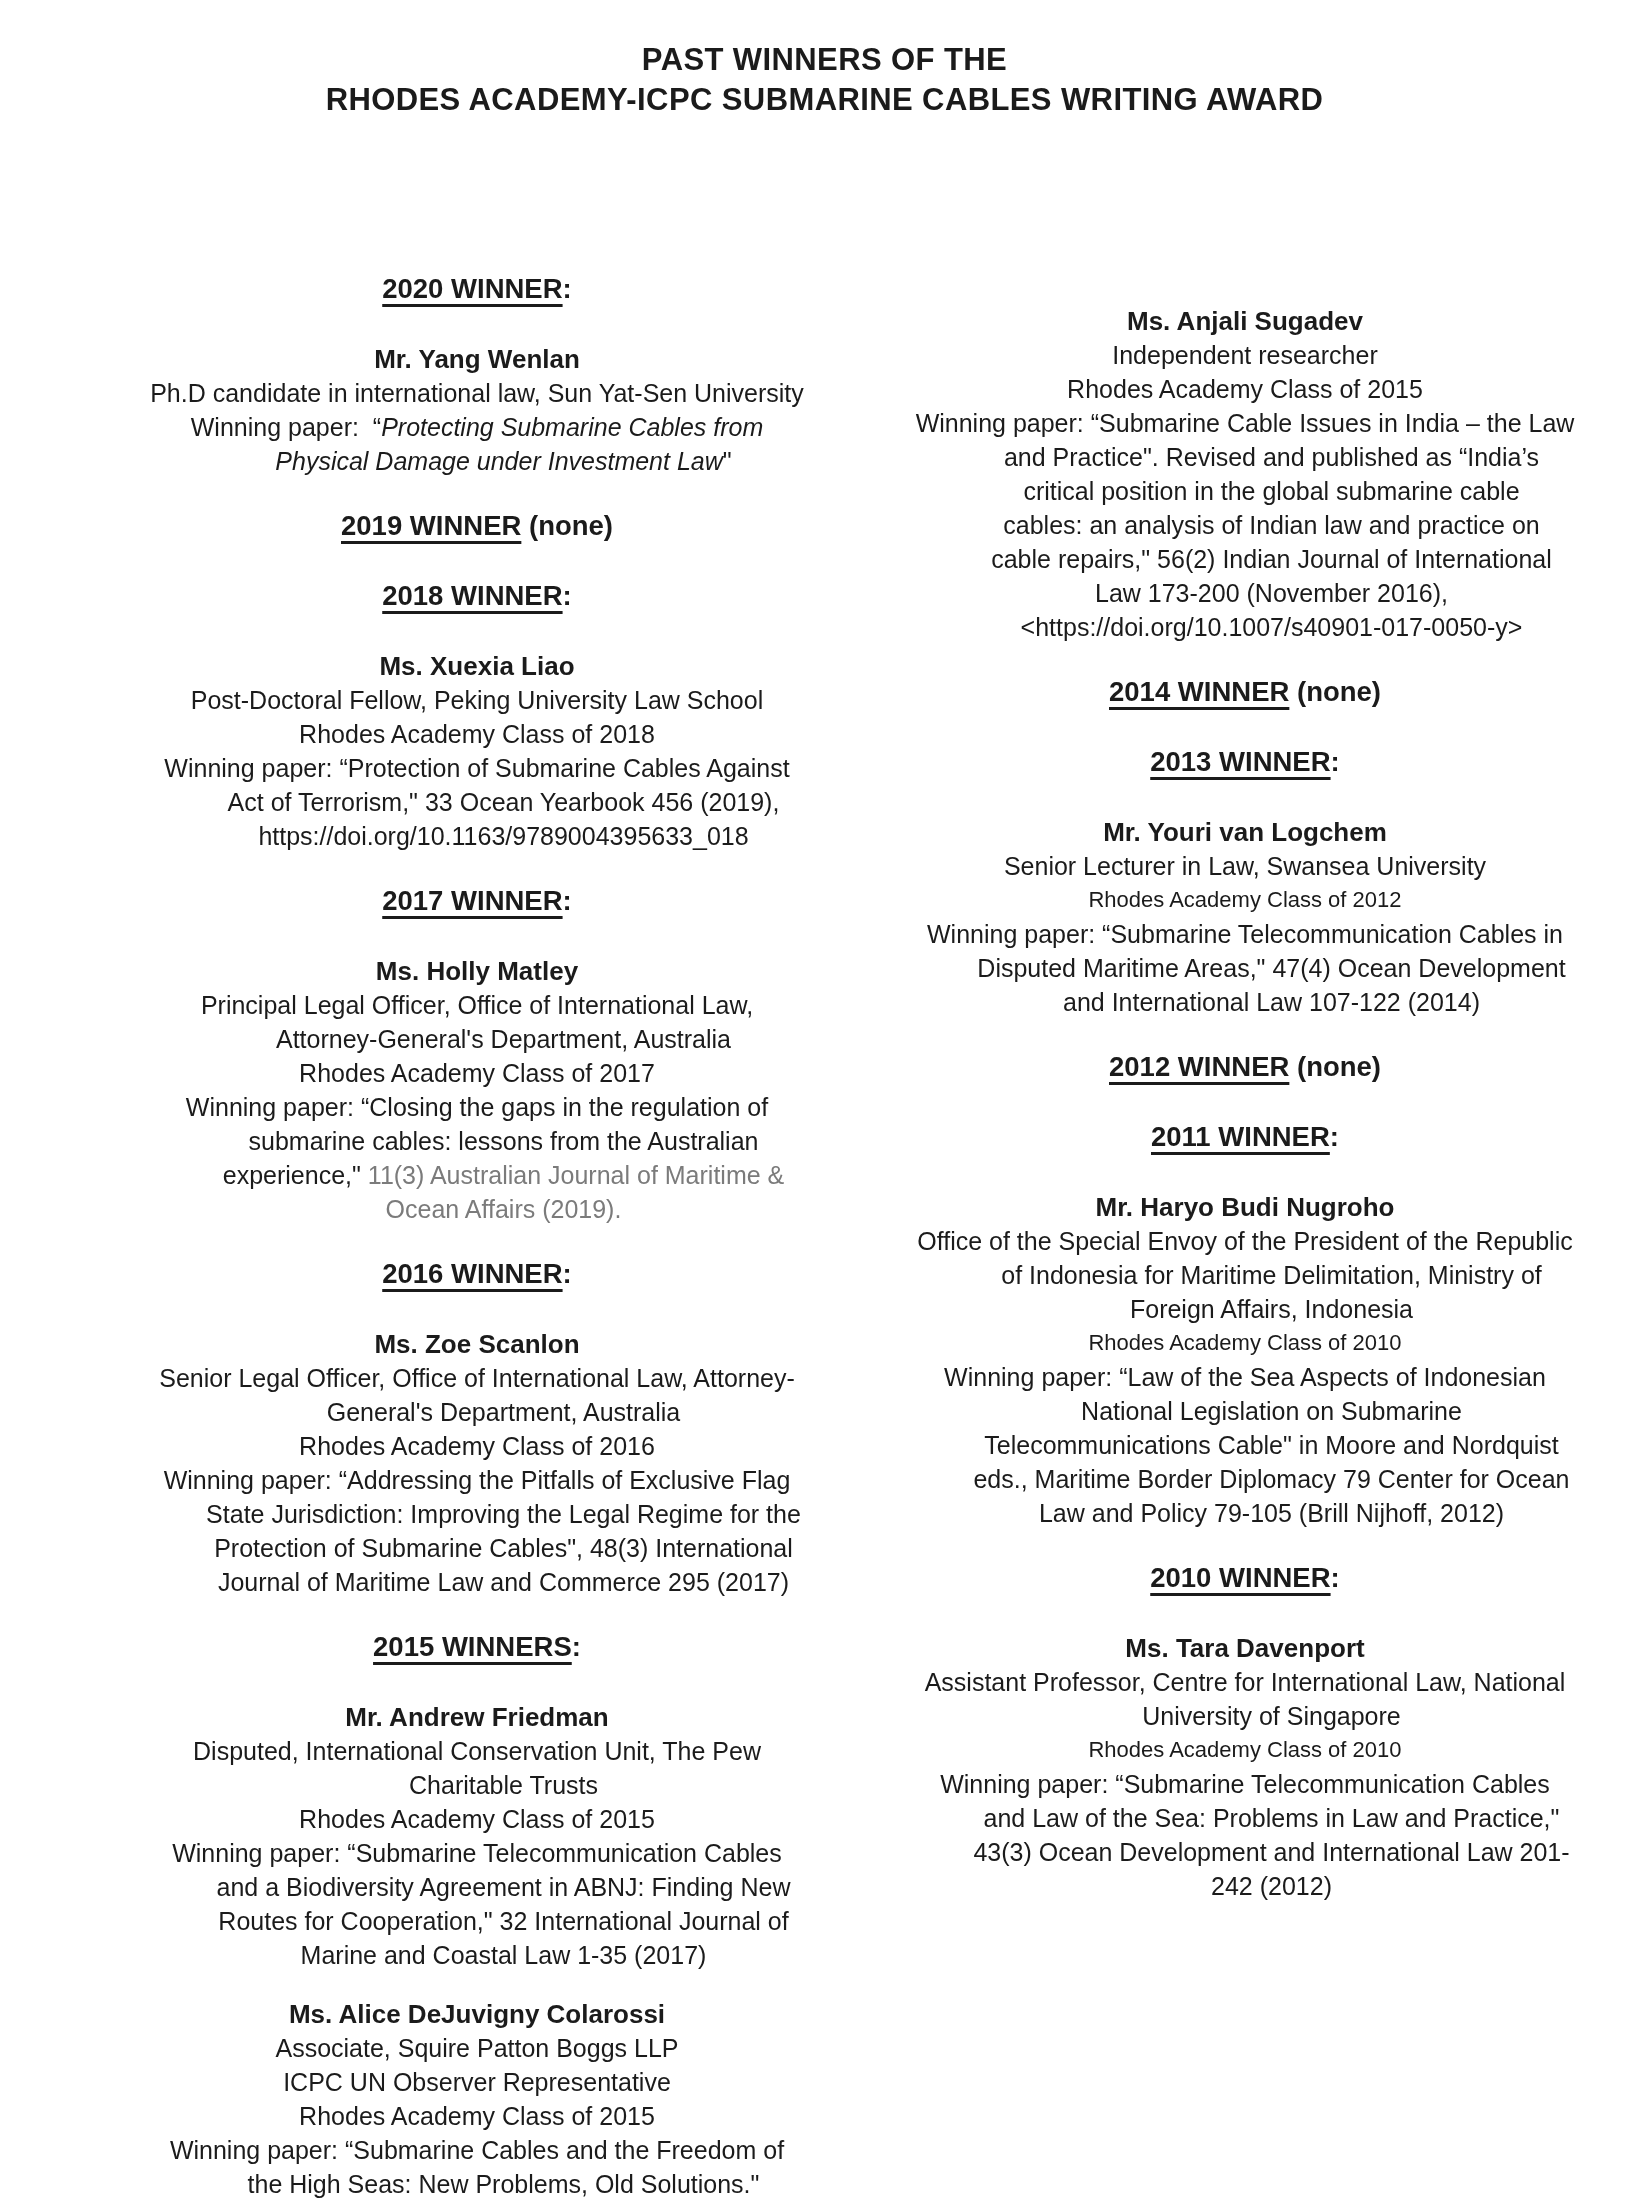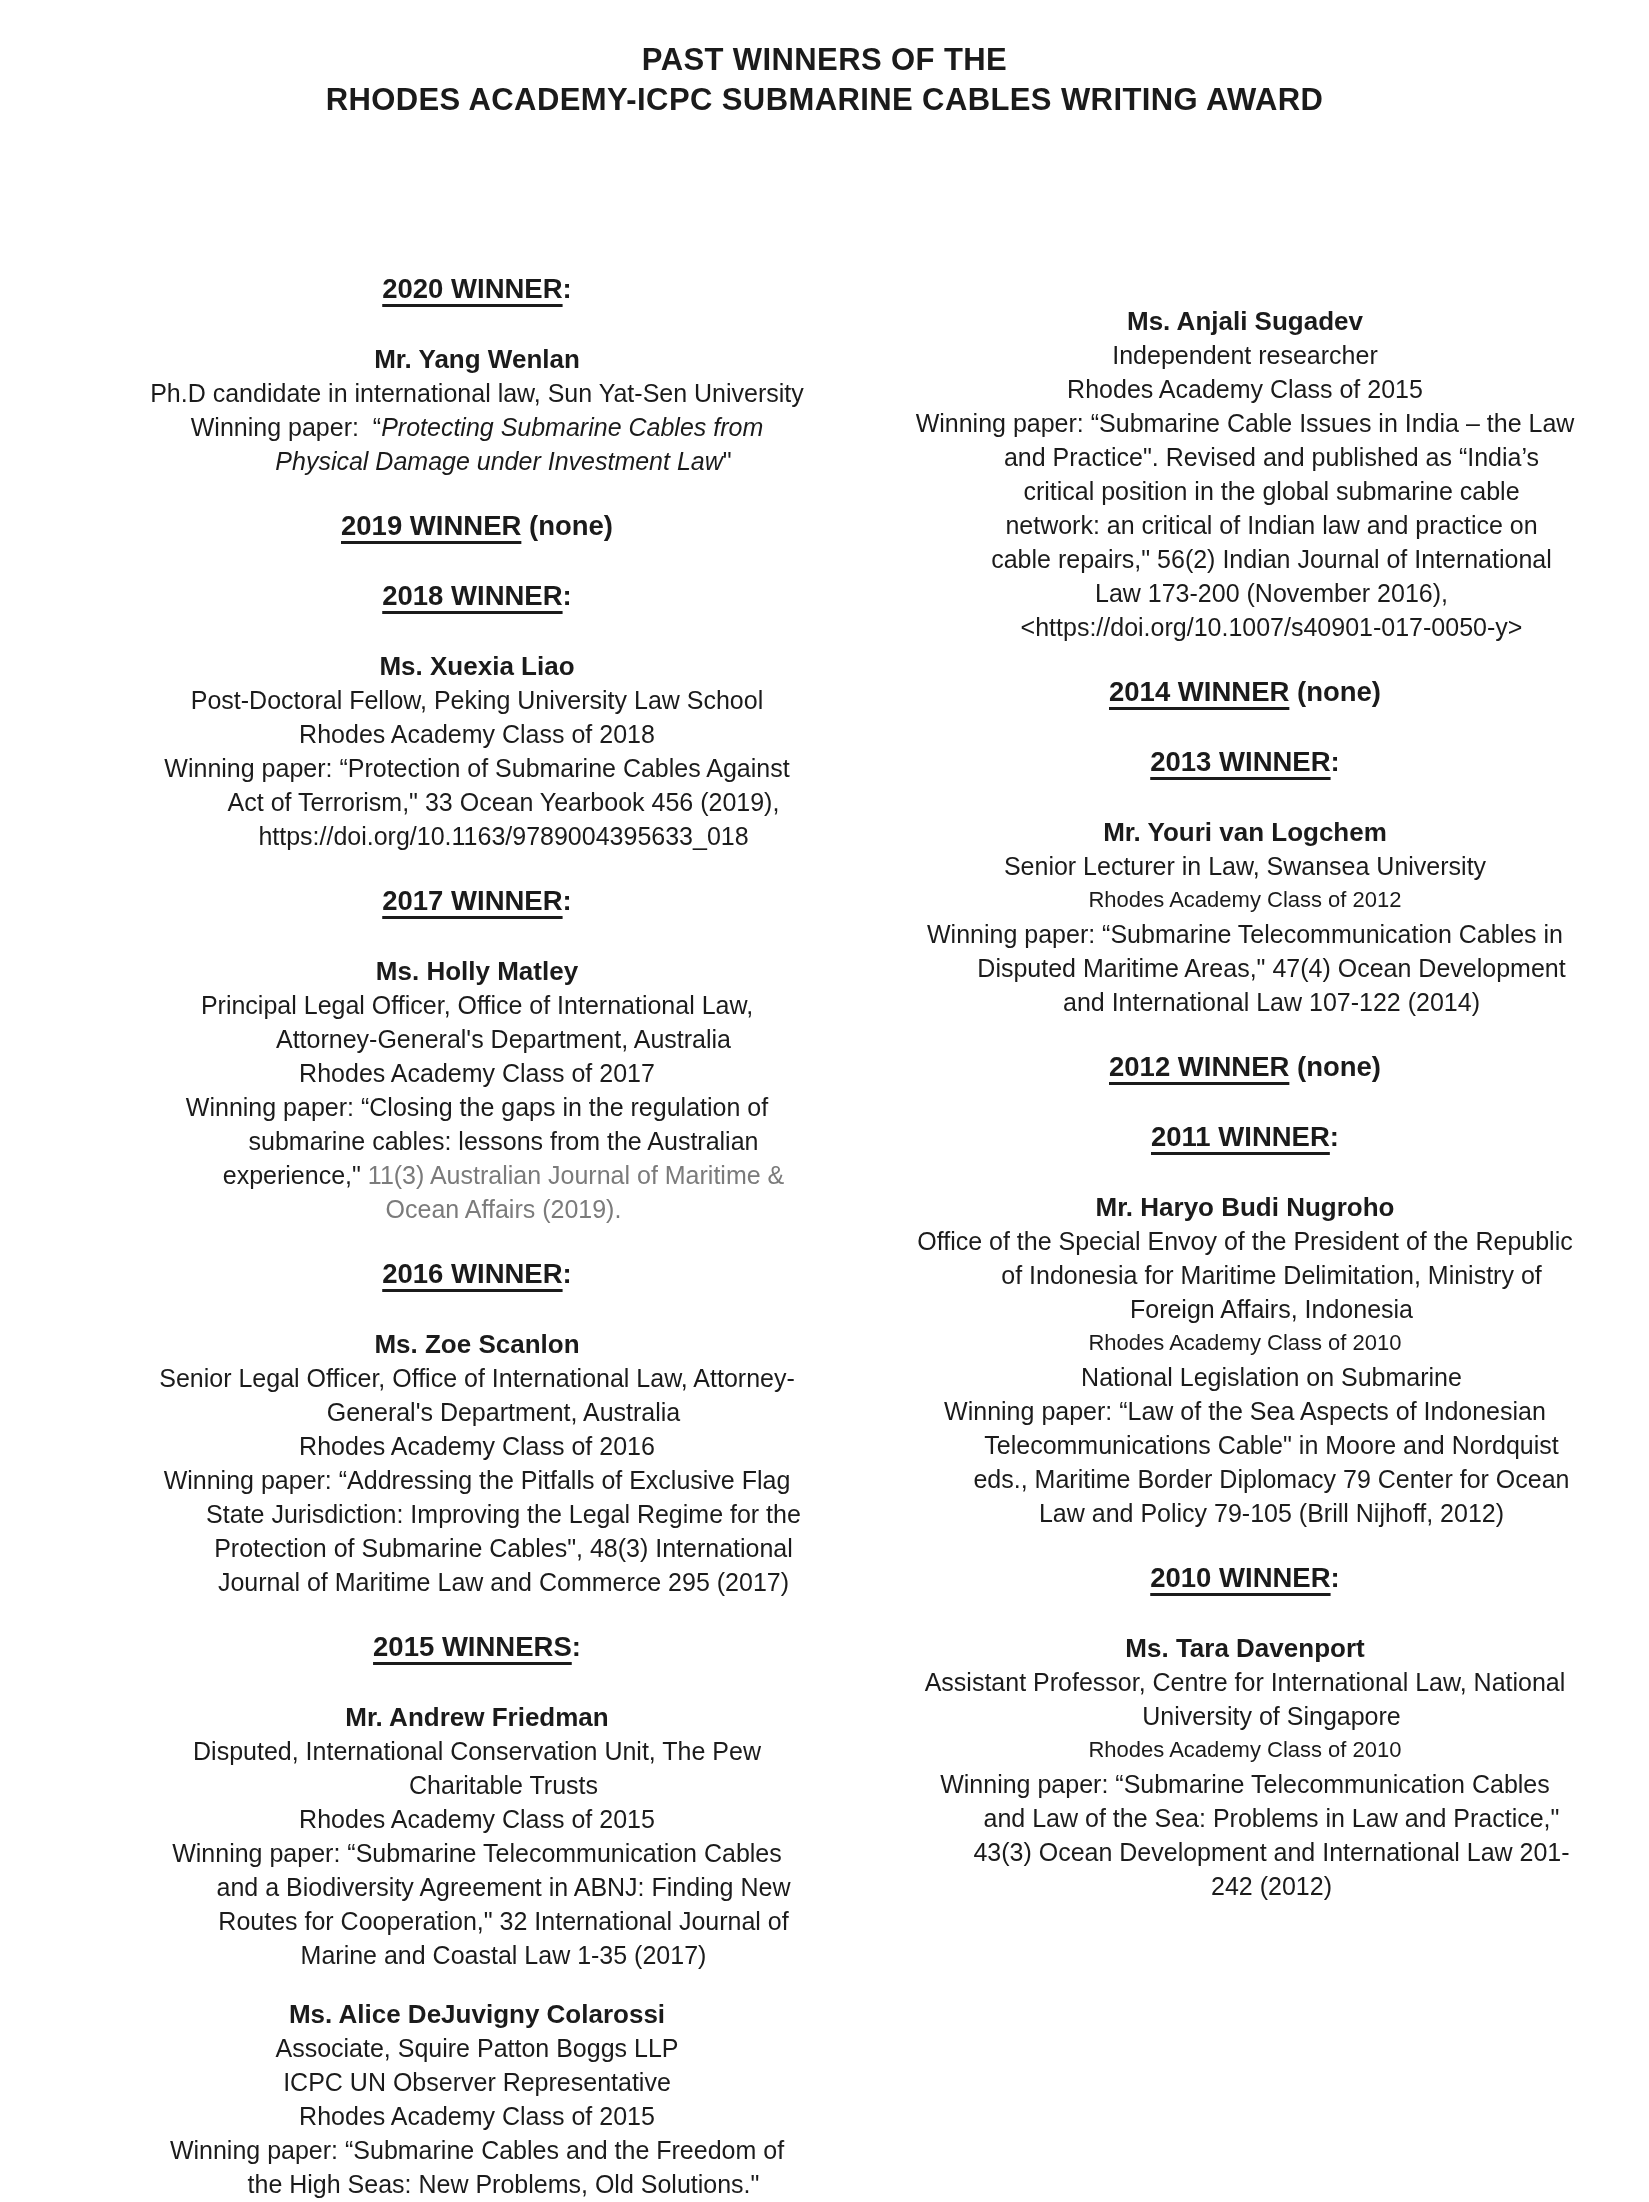--- a/index.html
+++ b/index.html
@@ -153,21 +153,21 @@
     </div>
   <div class="col col-right" id="col-right">
       <section class="section">
         <div class="entry">
           <p class="name">Ms. Anjali Sugadev</p>
           <p class="line"><span class="seg">Independent researcher</span></p>
           <p class="line"><span class="seg">Rhodes Academy Class of 2015</span></p>
           <p class="line"><span class="seg">Winning paper: “Submarine Cable Issues in India – the Law</span></p>
           <p class="line indent"><span class="seg">and Practice". Revised and published as “India’s</span></p>
           <p class="line indent"><span class="seg">critical position in the global submarine cable</span></p>
-          <p class="line indent"><span class="seg">network: an critical of Indian law and practice on</span></p>
+          <p class="line indent"><span class="seg">cables: an analysis of Indian law and practice on</span></p>
           <p class="line indent"><span class="seg">cable repairs," 56(2) Indian Journal of International</span></p>
           <p class="line indent"><span class="seg">Law 173-200 (November 2016),</span></p>
           <p class="line indent"><span class="seg">&lt;https://doi.org/10.1007/s40901-017-0050-y&gt;</span></p>
         </div>
       </section>
       <section class="section">
         <h2 class="heading"><span class="u">2014 WINNER</span><span class="suffix"> (none)</span></h2>
       </section>
       <section class="section">
         <h2 class="heading"><span class="u">2013 WINNER</span><span class="suffix">:</span></h2>
@@ -184,22 +184,22 @@
         <h2 class="heading"><span class="u">2012 WINNER</span><span class="suffix"> (none)</span></h2>
       </section>
       <section class="section">
         <h2 class="heading"><span class="u">2011 WINNER</span><span class="suffix">:</span></h2>
         <div class="entry">
           <p class="name">Mr. Haryo Budi Nugroho</p>
           <p class="line"><span class="seg">Office of the Special Envoy of the President of the Republic</span></p>
           <p class="line indent"><span class="seg">of Indonesia for Maritime Delimitation, Ministry of</span></p>
           <p class="line indent"><span class="seg">Foreign Affairs, Indonesia</span></p>
           <p class="line small"><span class="seg">Rhodes Academy Class of 2010</span></p>
+          <p class="line"><span class="seg">Winning paper: “Law of the Sea Aspects of Indonesian</span></p>
           <p class="line indent"><span class="seg">National Legislation on Submarine</span></p>
-          <p class="line"><span class="seg">Winning paper: “Law of the Sea Aspects of Indonesian</span></p>
           <p class="line indent"><span class="seg">Telecommunications Cable" in Moore and Nordquist</span></p>
           <p class="line indent"><span class="seg">eds., Maritime Border Diplomacy 79 Center for Ocean</span></p>
           <p class="line indent"><span class="seg">Law and Policy 79-105 (Brill Nijhoff, 2012)</span></p>
         </div>
       </section>
       <section class="section">
         <h2 class="heading"><span class="u">2010 WINNER</span><span class="suffix">:</span></h2>
         <div class="entry">
           <p class="name">Ms. Tara Davenport</p>
           <p class="line"><span class="seg">Assistant Professor, Centre for International Law, National</span></p>

